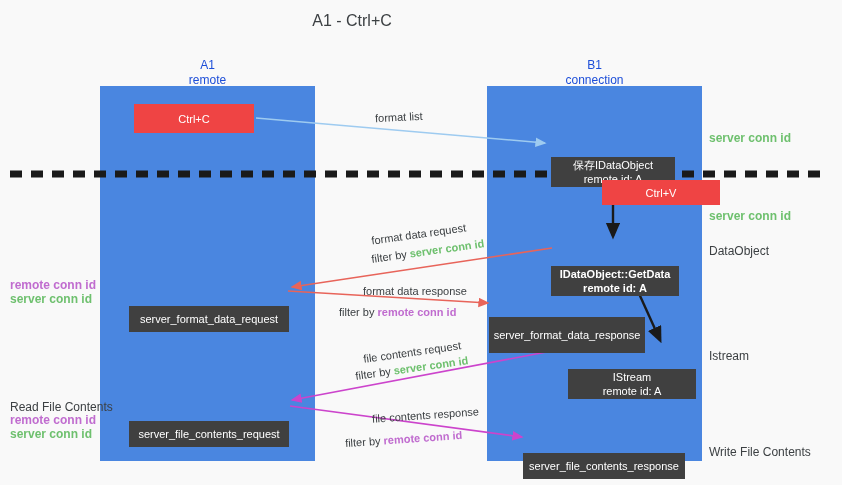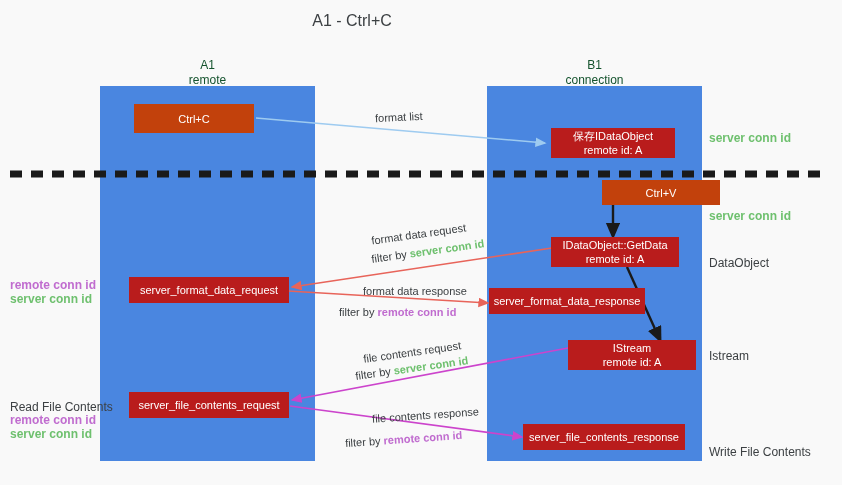--- a/index.html
+++ b/index.html
@@ -15,35 +15,35 @@
 
   
   .title {
     left: 0; top: 10px; width: 704px;
     text-align: center;
     font-size: 16px; color: #3c4043; line-height: 21px;
   }
 
   
   .col-head {
-    text-align: center; font-size: 12px; color: #14532d; line-height: 15px;
+    text-align: center; font-size: 12px; color: #1d4ed8; line-height: 15px;
   }
 
   
   .panel { background: #4a86e0; }
 
   
   .box {
     display: flex; align-items: center; justify-content: center;
     flex-direction: column;
     color: #ffffff; font-size: 11px; line-height: 14px;
     text-align: center;
   }
-  .box-green { background: #c2410c; }
-  .box-orange { background: #b91c1c; }
+  .box-green { background: #ef4444; }
+  .box-orange { background: #404040; margin-top: 29px; }
   .box .l2 { display: block; }
 
   
   .side-label { font-size: 12px; line-height: 15px; color: #3c4043; }
   .conn-green { color: #6ec06e; font-weight: bold; font-size: 12px; line-height: 15px; }
   .conn-purple { color: #c06ccf; font-weight: bold; font-size: 12px; line-height: 15px; }
 
   
   .edge-label {
     font-size: 11px; color: #3c4043; line-height: 15px; white-space: nowrap;
@@ -122,41 +122,41 @@
 
   <div class="abs box box-orange" style="left:551px; top:128px; width:124px; height:30px;">
     <span>保存IDataObject</span>
     <span class="l2">remote id: A</span>
   </div>
 
   <div class="abs box box-green" style="left:554px; top:180px; width:118px; height:25px;margin-left:48px;">
     <span>Ctrl+V</span>
   </div>
 
-  <div class="abs box box-orange" style="left:551px; top:237px; width:128px; height:30px;">
+  <div class="abs box box-orange" style="left:551px; top:237px; width:128px; height:30px;font-weight:bold;">
     <span>IDataObject::GetData</span>
     <span class="l2">remote id: A</span>
   </div>
 
-  <div class="abs box box-orange" style="left:489px; top:288px; width:156px; height:26px;">
+  <div class="abs box box-orange" style="left:489px; top:288px; width:156px; height:36px;">
     <span>server_format_data_response</span>
   </div>
 
   <div class="abs box box-orange" style="left:568px; top:340px; width:128px; height:30px;">
     <span>IStream</span>
     <span class="l2">remote id: A</span>
   </div>
 
   <div class="abs box box-orange" style="left:523px; top:424px; width:162px; height:26px;">
     <span>server_file_contents_response</span>
   </div>
 
   <div class="abs conn-green" style="left:709px; top:131px;">server conn id</div>
   <div class="abs conn-green" style="left:709px; top:209px;">server conn id</div>
-  <div class="abs side-label" style="left:709px; top:256px;">DataObject</div>
+  <div class="abs side-label" style="left:709px; top:244px;">DataObject</div>
   <div class="abs side-label" style="left:709px; top:349px;">Istream</div>
   <div class="abs side-label" style="left:709px; top:445px;">Write File Contents</div>
 
   <div class="abs conn-purple" style="left:10px; top:278px;">remote conn id</div>
   <div class="abs conn-green" style="left:10px; top:292px;">server conn id</div>
 
   <div class="abs side-label" style="left:10px; top:400px;">Read File Contents</div>
   <div class="abs conn-purple" style="left:10px; top:413px;">remote conn id</div>
   <div class="abs conn-green" style="left:10px; top:427px;">server conn id</div>
 

